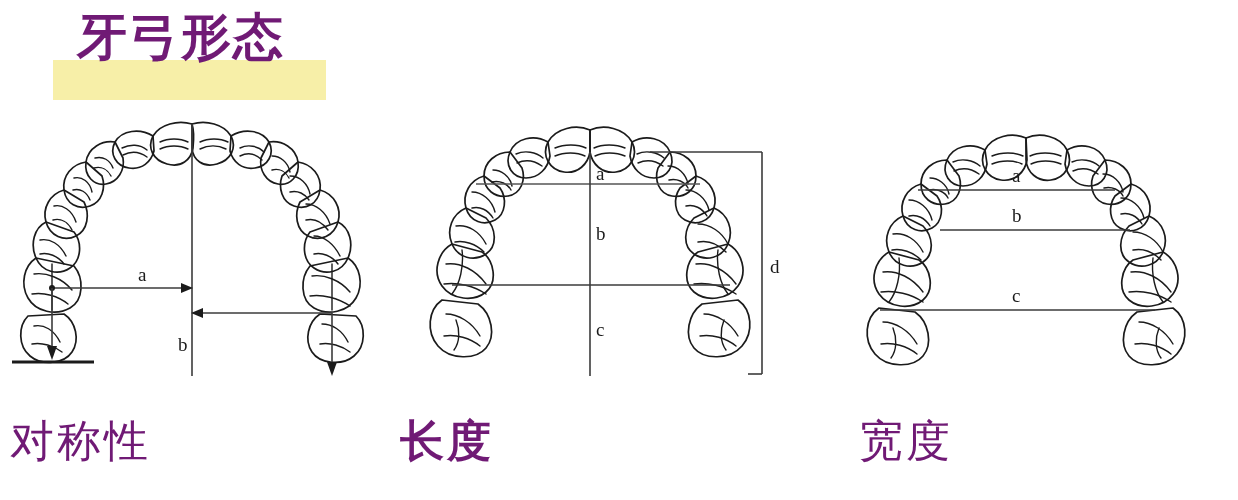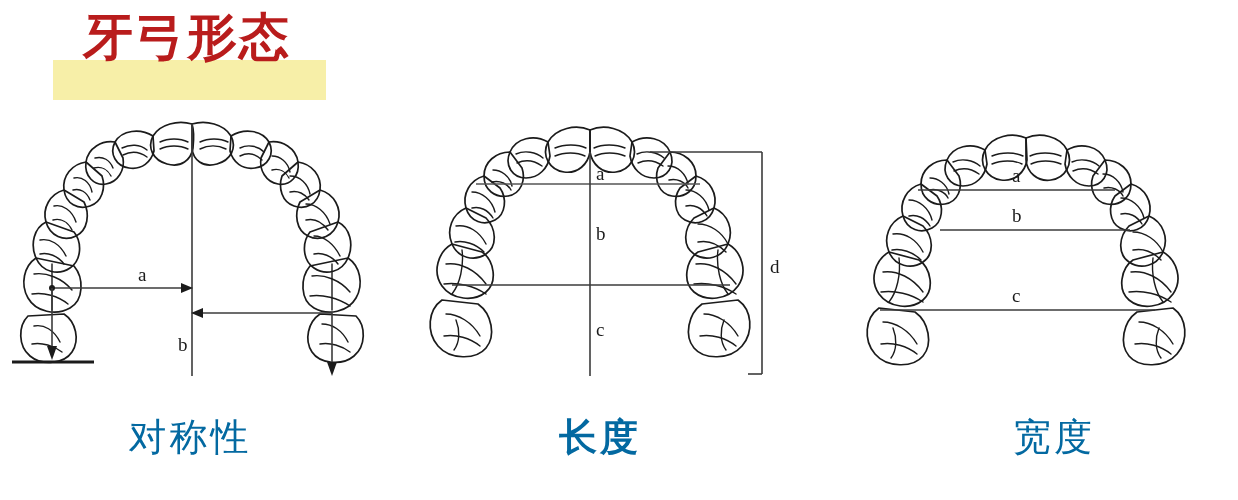--- a/index.html
+++ b/index.html
@@ -34,23 +34,22 @@
   }
   #title-text {
     position: absolute;
     left: 24px;
     top: 0px;
     font-family: "DejaVu Sans", sans-serif;
     font-size: 50px;
     font-weight: bold;
     letter-spacing: 2px;
     line-height: 58px;
-    color: #b91c1c;
+    color: #701a75;
     white-space: nowrap;
-    margin-left: 6px;
   }
 
   
   .panel {
     position: absolute;
     top: 108px;
     height: 300px;
   }
   #panel-symmetry { left: 10px;  width: 360px; }
   #panel-length   { left: 400px; width: 400px; }
@@ -60,26 +59,26 @@
     display: block;
     width: 100%;
     height: 100%;
     overflow: visible;
   }
 
   .caption {
     position: absolute;
     top: 412px;
     width: 360px;
-    text-align: center;
+    text-align: left;
     font-family: "DejaVu Sans", sans-serif;
-    font-size: 38px;
+    font-size: 44px;
     font-weight: normal;
     letter-spacing: 3px;
-    color: #0369a1;
+    color: #701a75;
     white-space: nowrap;
   }
   #caption-symmetry { left: 10px;  width: 360px; }
   #caption-length   { left: 400px; width: 400px; font-weight: bold; }
   #caption-width    { left: 859px; width: 390px; }
 
   
   .tooth {
     fill: none;
     stroke: #1b1b1b;

